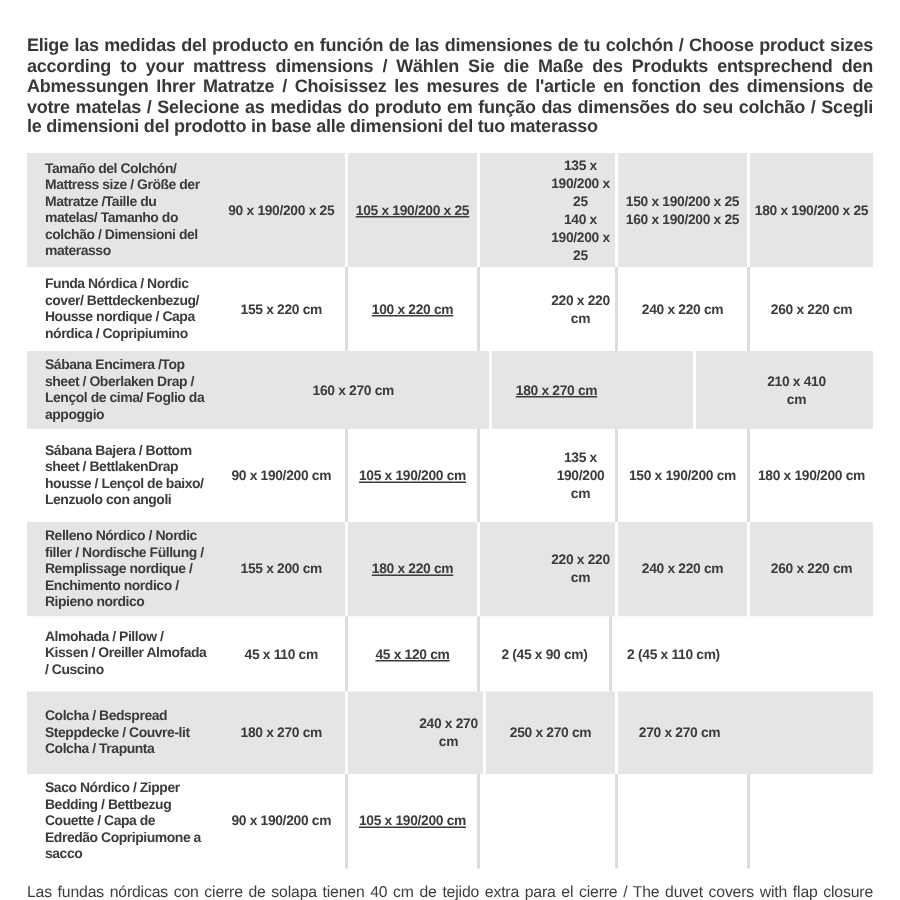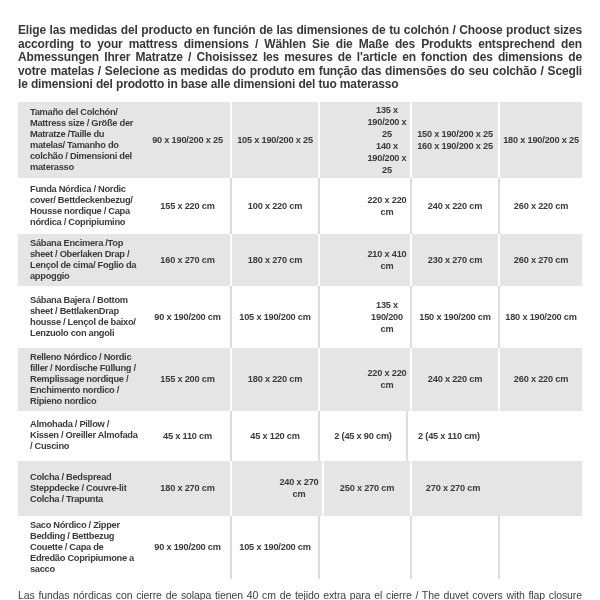--- a/index.html
+++ b/index.html
@@ -26,30 +26,30 @@
     font-size:9.3px;font-weight:bold;line-height:11px;
     letter-spacing:-0.3px;text-align:left;
   }
   .val{
     justify-content:center;text-align:center;
     font-size:9.2px;font-weight:bold;line-height:12px;
     letter-spacing:-0.2px;white-space:pre-line;
     padding:2px 1px;
   }
   .c1{flex:0 0 85px;max-width:85px;}
-  .c2{flex:0 0 88px;max-width:88px;}
+  .c2{flex:0 0 88px;max-width:88px;text-decoration:underline;}
   .c3{flex:0 0 92px;max-width:92px;padding-left:45px;}
   .c4{flex:0 0 88px;max-width:88px;}
   .c5{flex:0 0 84px;max-width:84px;}
   .val + .val{border-left:2px solid transparent;}
   .row:nth-child(odd) .val + .val{border-left-color:#ffffff;}
   .row:nth-child(even) .val + .val{border-left-color:#dcdcdc;}
   .r1{min-height:58px;}
   .r2{min-height:56px;justify-content:flex-end;}
-  .r3{min-height:50px;}
+  .r3{min-height:50px;gap:48px;}
   .r4{min-height:62px;}
   .r5{min-height:62px;}
   .r6{min-height:50px;}
   .r7{min-height:55px;}
   .r8{min-height:54px;}
   .footnote{
     margin:10px 0 0 0;
     font-size:10.5px;line-height:13.5px;font-weight:normal;
     text-align:justify;letter-spacing:-0.1px;color:#3d3d3d;
   }

